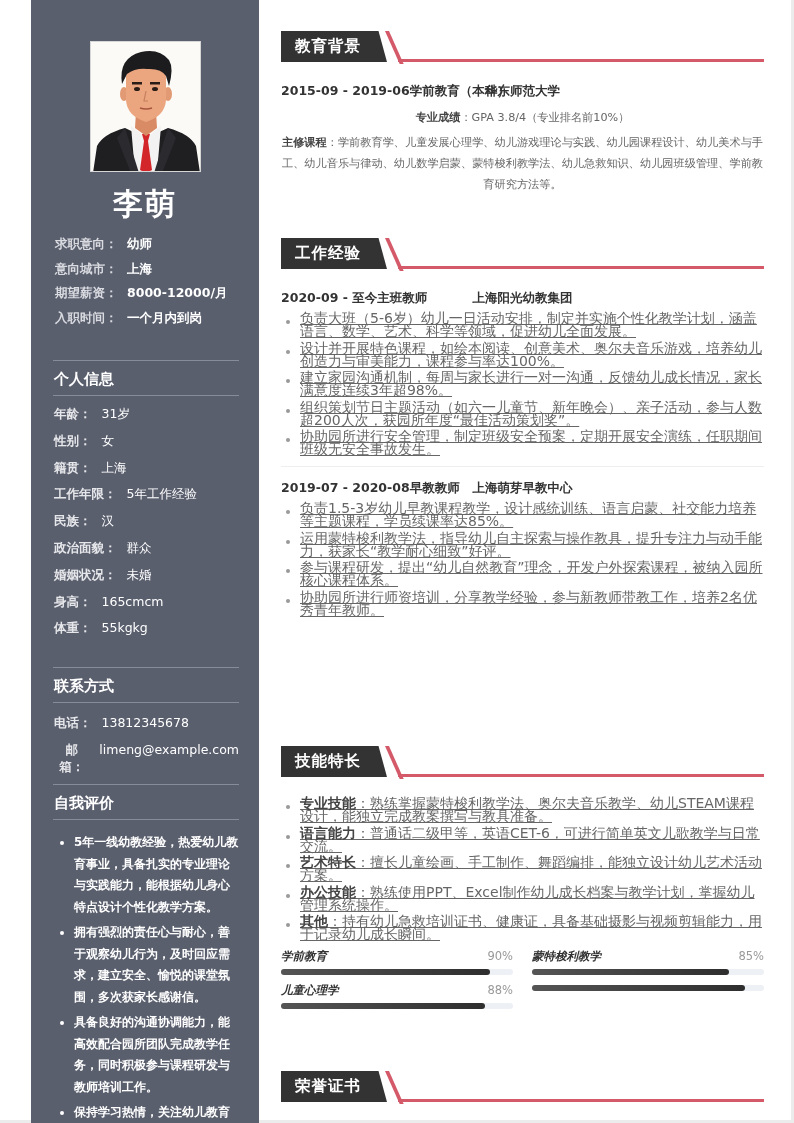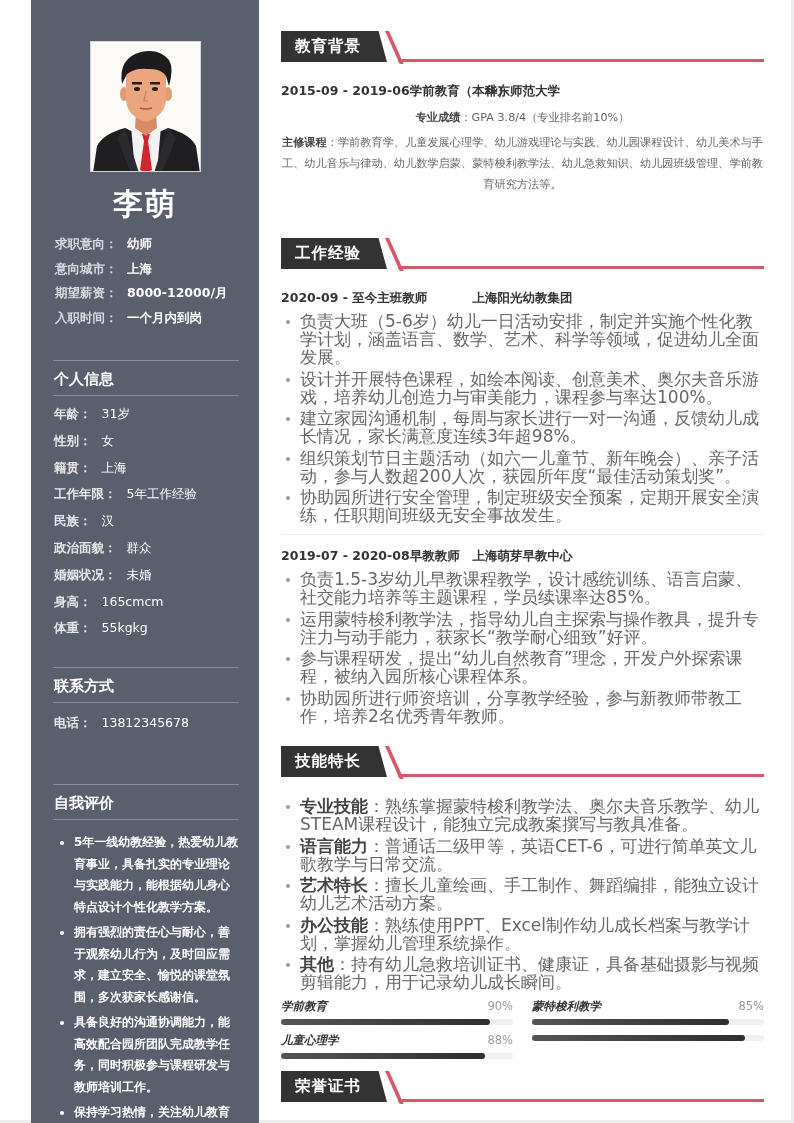--- a/index.html
+++ b/index.html
@@ -33,21 +33,21 @@
   .sec-head .label { position: absolute; left: 14px; top: 0; line-height: 31px; font-size: 15.5px; font-weight: bold; color: #fff; letter-spacing: 1px; }
   .sec-head .slash { position: absolute; left: 104px; top: 0; width: 4px; height: 33px; background: #d45a6a; transform: skewX(24deg); transform-origin: top left; }
   .sec-head .line { position: absolute; left: 117px; right: 0; top: 28px; height: 3px; background: #d45a6a; }
 
   .row3 { display: flex; justify-content: flex-start; font-size: 12.5px; font-weight: bold; color: #333; height: 20px; line-height: 20px; }
   .row3 .mid { position: absolute; left: 50%; transform: translateX(-50%); }
   .row3-wrap { position: relative; }
   .para { font-size: 11.2px; line-height: 21px; color: #666; text-align: center; }
   .para b { color: #444; font-weight: bold; }
   .bullets { list-style: none; }
-  .bullets li { position: relative; padding-left: 19px; font-size: 17px; line-height: 18px; color: #666; margin-bottom: 3.5px; }
+  .bullets li { position: relative; padding-left: 19px; font-size: 14px; line-height: 13px; color: #666; margin-bottom: 3.5px; text-decoration: underline; }
   .bullets li::before { content: ""; position: absolute; left: 5px; top: 8px; width: 4px; height: 4px; border-radius: 50%; background: #999; }
   .bullets li b { color: #444; }
   .divider { height: 1px; background: #eeeeee; margin: 10px 0 11px 0; }
 
   .skills-grid { display: grid; grid-template-columns: 232px 232px; column-gap: 19px; row-gap: 6px; margin-top: 6px; }
   .skill .top { display: flex; justify-content: space-between; font-size: 11.5px; height: 18px; line-height: 18px; }
   .skill .sname { color: #333; font-weight: bold; font-style: italic; }
   .skill .pct { color: #999; }
   .skill .track { margin-top: 4px; height: 6px; background: #edf0f5; border-radius: 3px; position: relative; }
   .skill .fill { position: absolute; left: 0; top: 0; height: 6px; border-radius: 3px; background: linear-gradient(90deg, #555 0%, #2e2e2e 100%); }
@@ -154,20 +154,24 @@
     </div>
   </div>
 
   <div class="side-section" style="top:667px;">
     <div class="side-title">联系方式</div>
     <div class="info-rows" style="padding-top:12px;text-align:center;">
       <div class="info-row">
           <span class="k">电话：</span>
           <span class="v">13812345678</span>
         </div>
+      <div class="info-row">
+          <span class="k">邮箱：</span>
+          <span class="v">limeng@example.com</span>
+        </div>
     </div>
   </div>
 
   <div class="side-section" style="top:784px;">
     <div class="side-title">自我评价</div>
     <ul class="self-list">
       <li>5年一线幼教经验，热爱幼儿教育事业，具备扎实的专业理论与实践能力，能根据幼儿身心特点设计个性化教学方案。</li>
       <li>拥有强烈的责任心与耐心，善于观察幼儿行为，及时回应需求，建立安全、愉悦的课堂氛围，多次获家长感谢信。</li>
       <li>具备良好的沟通协调能力，能高效配合园所团队完成教学任务，同时积极参与课程研发与教师培训工作。</li>
       <li>保持学习热情，关注幼儿教育前沿动态，将STEAM、自然教育</li>

